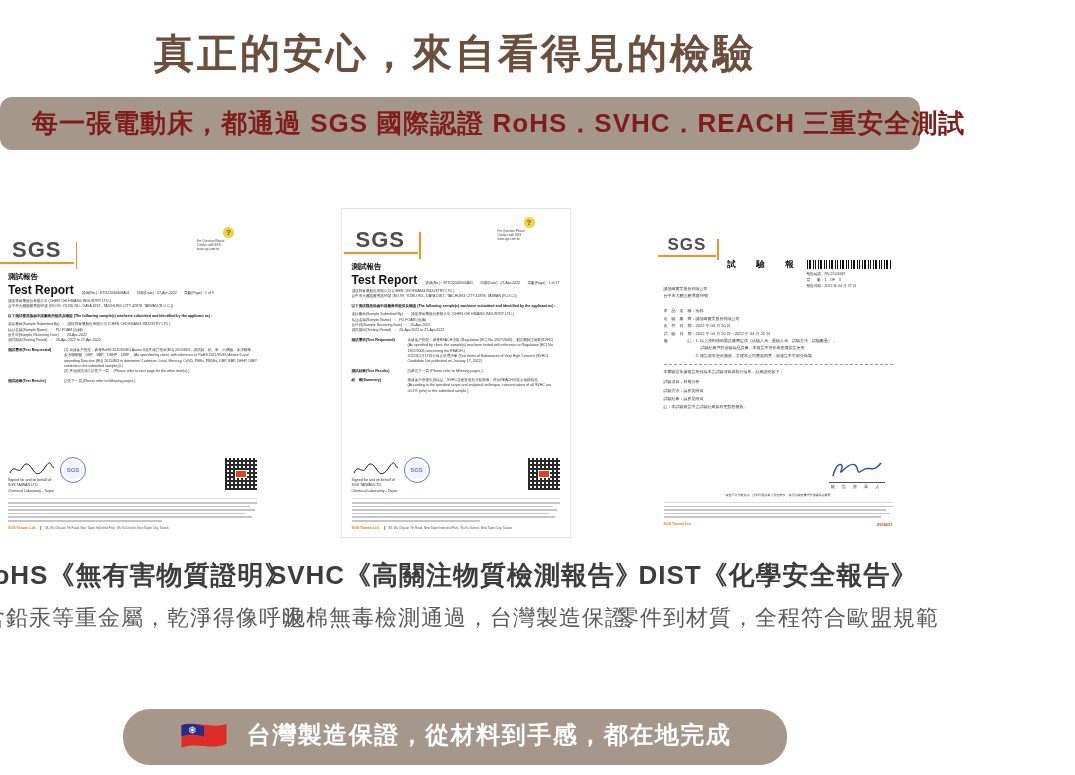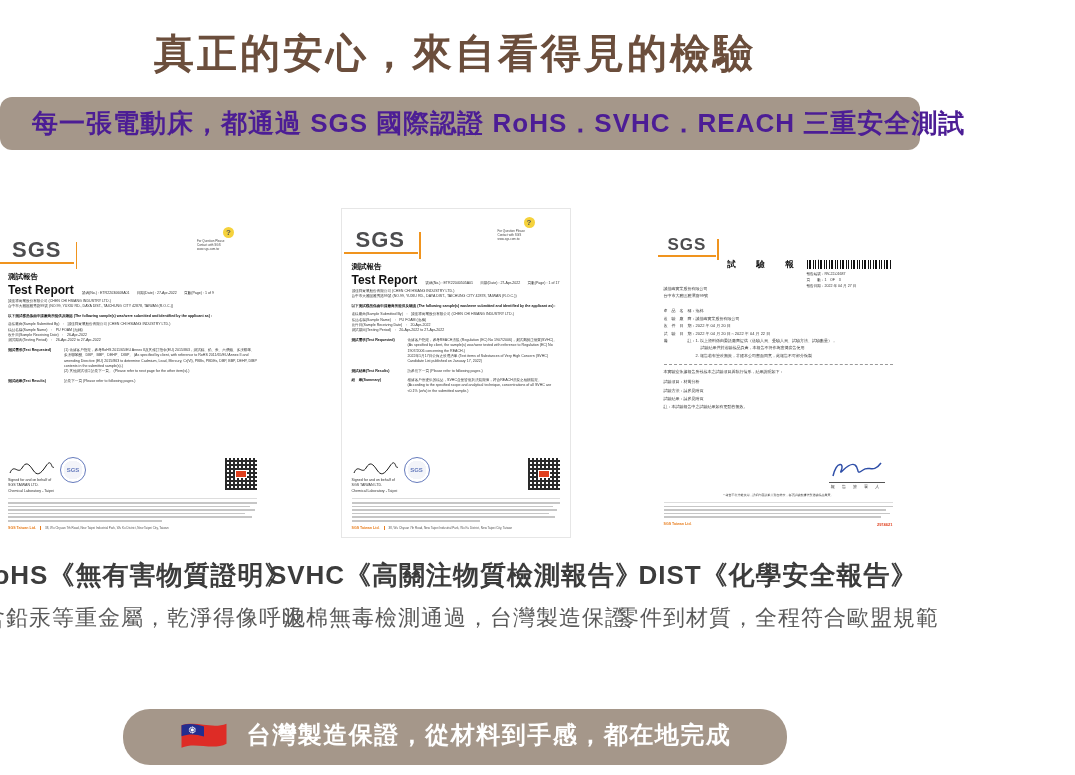--- a/index.html
+++ b/index.html
@@ -11,21 +11,21 @@
   .page { position:relative; width:910px; height:775px; background:#fff; }
 
   
   .title {
     padding-top:26px; text-align:center;
     font-size:40px; font-weight:bold; letter-spacing:3px;
     color:var(--title-brown);
   }
   .subtitle-pill {
     margin:16px auto 0; width:fit-content; max-width:920px;
-    background:var(--pill-taupe); color:#4c1d95;
+    background:var(--pill-taupe); color:#7f1d1d;
     font-size:26px; font-weight:bold; letter-spacing:1px;
     padding:9px 32px; border-radius:12px; white-space:nowrap;
   }
 
   
   .certs { display:flex; justify-content:center; margin-top:58px; }
   .cert-col { width:323px; display:flex; flex-direction:column; align-items:center; }
   .doc-wrap { height:336px; display:flex; justify-content:center; align-items:flex-start; width:100%; }
   .cap-title {
     margin-top:14px; font-size:26px; font-weight:bold; color:#3c3c3c;

